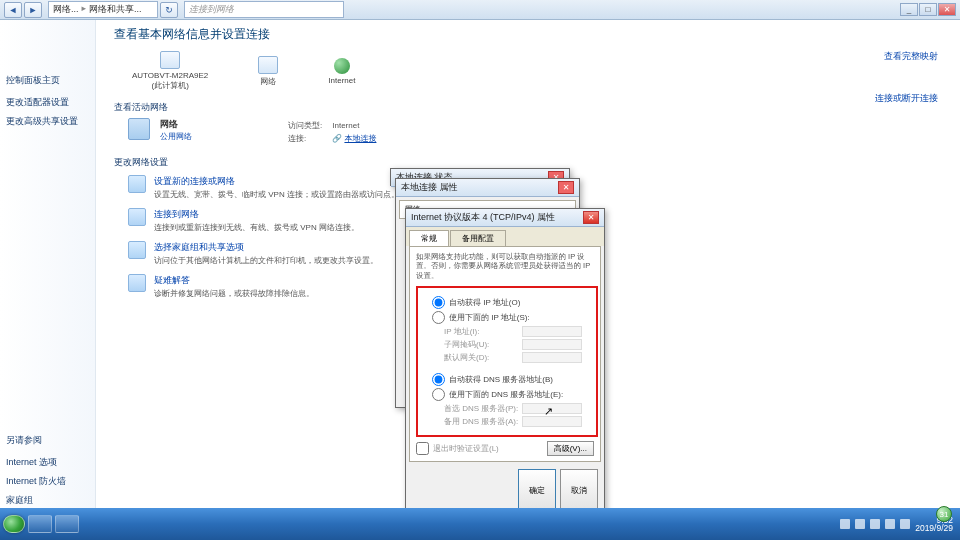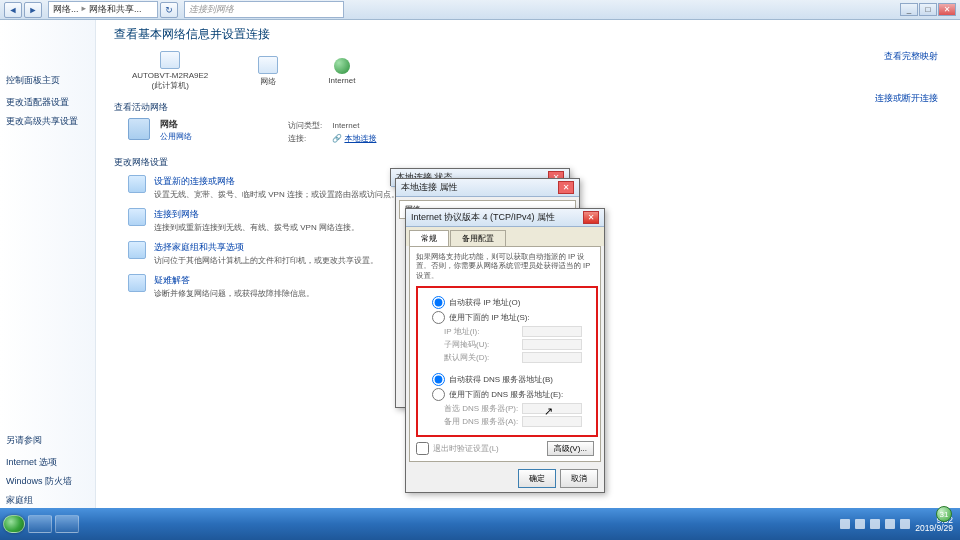--- a/index.html
+++ b/index.html
@@ -53,21 +53,21 @@
   .dlg-tcp fieldset { border:2px solid #e01818; padding:6px 14px; margin-bottom:4px; }
   .dlg-tcp .row { display:flex; align-items:center; margin:2px 0; font-size:8px; }
   .dlg-tcp .row input[type=radio] { margin-right:4px; }
   .dlg-tcp .fld { display:flex; align-items:center; margin:2px 0 2px 12px; font-size:8px; color:#999; }
   .dlg-tcp .fld label { width:78px; }
   .dlg-tcp .fld .ip { width:60px; height:11px; background:#f4f4f4; border:1px solid #ddd; }
   .dlg-tcp .chk { display:flex; align-items:center; font-size:8px; color:#999; margin-top:4px; }
   .dlg-tcp .chk input { margin-right:4px; }
   .dlg-tcp .adv-btn { float:right; font-size:8px; padding:1px 6px; background:linear-gradient(to bottom,#fefefe,#e3e3e3); border:1px solid #8e8f8f; }
   .dlg-tcp .btns { display:flex; justify-content:flex-end; gap:4px; padding:4px 6px; }
-  .dlg-tcp .btns button { font-size:8px; padding:3px 10px; background:linear-gradient(to bottom,#fefefe,#e3e3e3); border:1px solid #8e8f8f; }
+  .dlg-tcp .btns button { font-size:8px; padding:15px 10px; background:linear-gradient(to bottom,#fefefe,#e3e3e3); border:1px solid #8e8f8f; }
   .dlg-tcp .btns button.ok { border:1px solid #3c7fb1; }
   .cursor { position:absolute; width:10px; height:14px; pointer-events:none; }
   .cursor:before { content:"↖"; position:absolute; font-size:11px; color:#000; transform:scaleX(-1); }
 
   .taskbar { position:absolute; left:0; right:0; bottom:0; height:32px; background:linear-gradient(to bottom,#4a92dd,#2a6db8 50%,#1e5799); display:flex; align-items:center; padding:0 3px; }
   .start { width:22px; height:18px; border-radius:10px; background:radial-gradient(circle at 35% 35%,#9be09f 0%,#35a33b 55%,#1f6e23 100%); border:1px solid rgba(255,255,255,.5); box-shadow:0 0 3px rgba(0,0,0,.4); }
   .tbtn { width:24px; height:18px; margin-left:3px; background:linear-gradient(to bottom,rgba(255,255,255,.3),rgba(255,255,255,.05)); border:1px solid rgba(255,255,255,.3); border-radius:2px; }
   .tray { margin-left:auto; display:flex; align-items:center; gap:5px; color:#fff; font-size:8.5px; padding-right:4px; }
   .tray .ico { width:10px; height:10px; background:rgba(255,255,255,.7); border-radius:1px; }
   .tray .date { text-align:right; line-height:1; }
@@ -98,21 +98,21 @@
 </div>
 
 <div class="app">
   <div class="sidebar">
     <h4>控制面板主页</h4>
     <a href="#">更改适配器设置</a>
     <a href="#">更改高级共享设置</a>
     <div class="spacer"></div>
     <h4>另请参阅</h4>
     <a href="#">Internet 选项</a>
-    <a href="#">Windows 防火墙</a>
+    <a href="#">Internet 防火墙</a>
     <a href="#">家庭组</a>
   </div>
 
   <div class="main">
     <h2>查看基本网络信息并设置连接</h2>
     <a class="link-side" style="top:30px">查看完整映射</a>
     <div class="netmap">
       <div class="node">
         <div class="ico"></div>
         <span>AUTOBVT-M2RA9E2</span>

